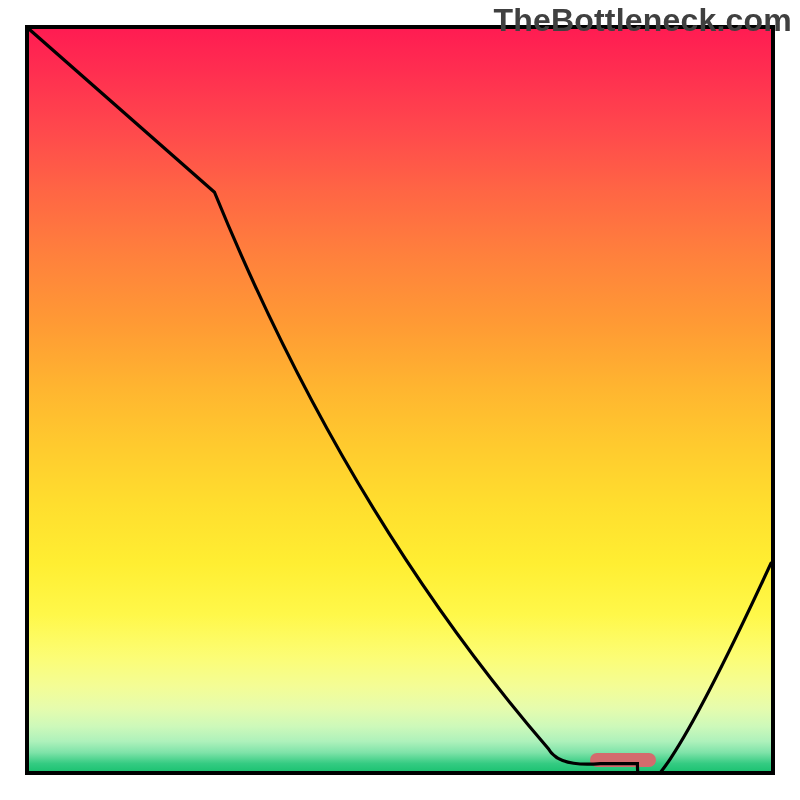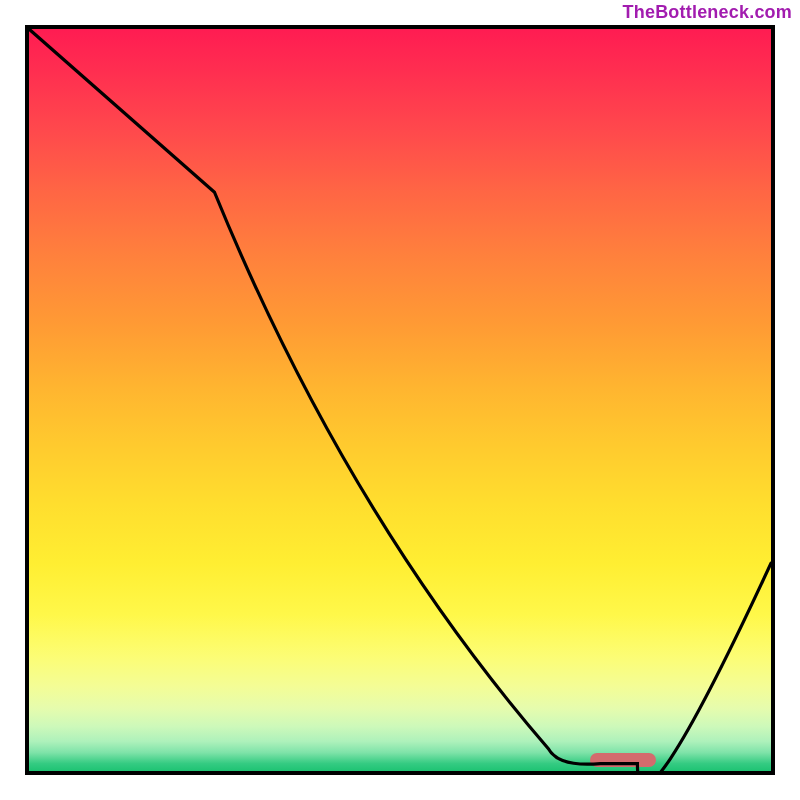--- a/index.html
+++ b/index.html
@@ -13,23 +13,23 @@
   }
   .wrap {
     position: relative;
     width: 800px;
     height: 800px;
   }
   .watermark {
     position: absolute;
     top: 2px;
     right: 8px;
-    font-size: 18px;
+    font-size: 32px;
     font-weight: 600;
-    color: #a21caf;
+    color: #404040;
     letter-spacing: 0.2px;
     z-index: 10;
   }
   .plot {
     position: absolute;
     left: 25px;
     top: 25px;
     width: 750px;
     height: 750px;
     overflow: hidden;

